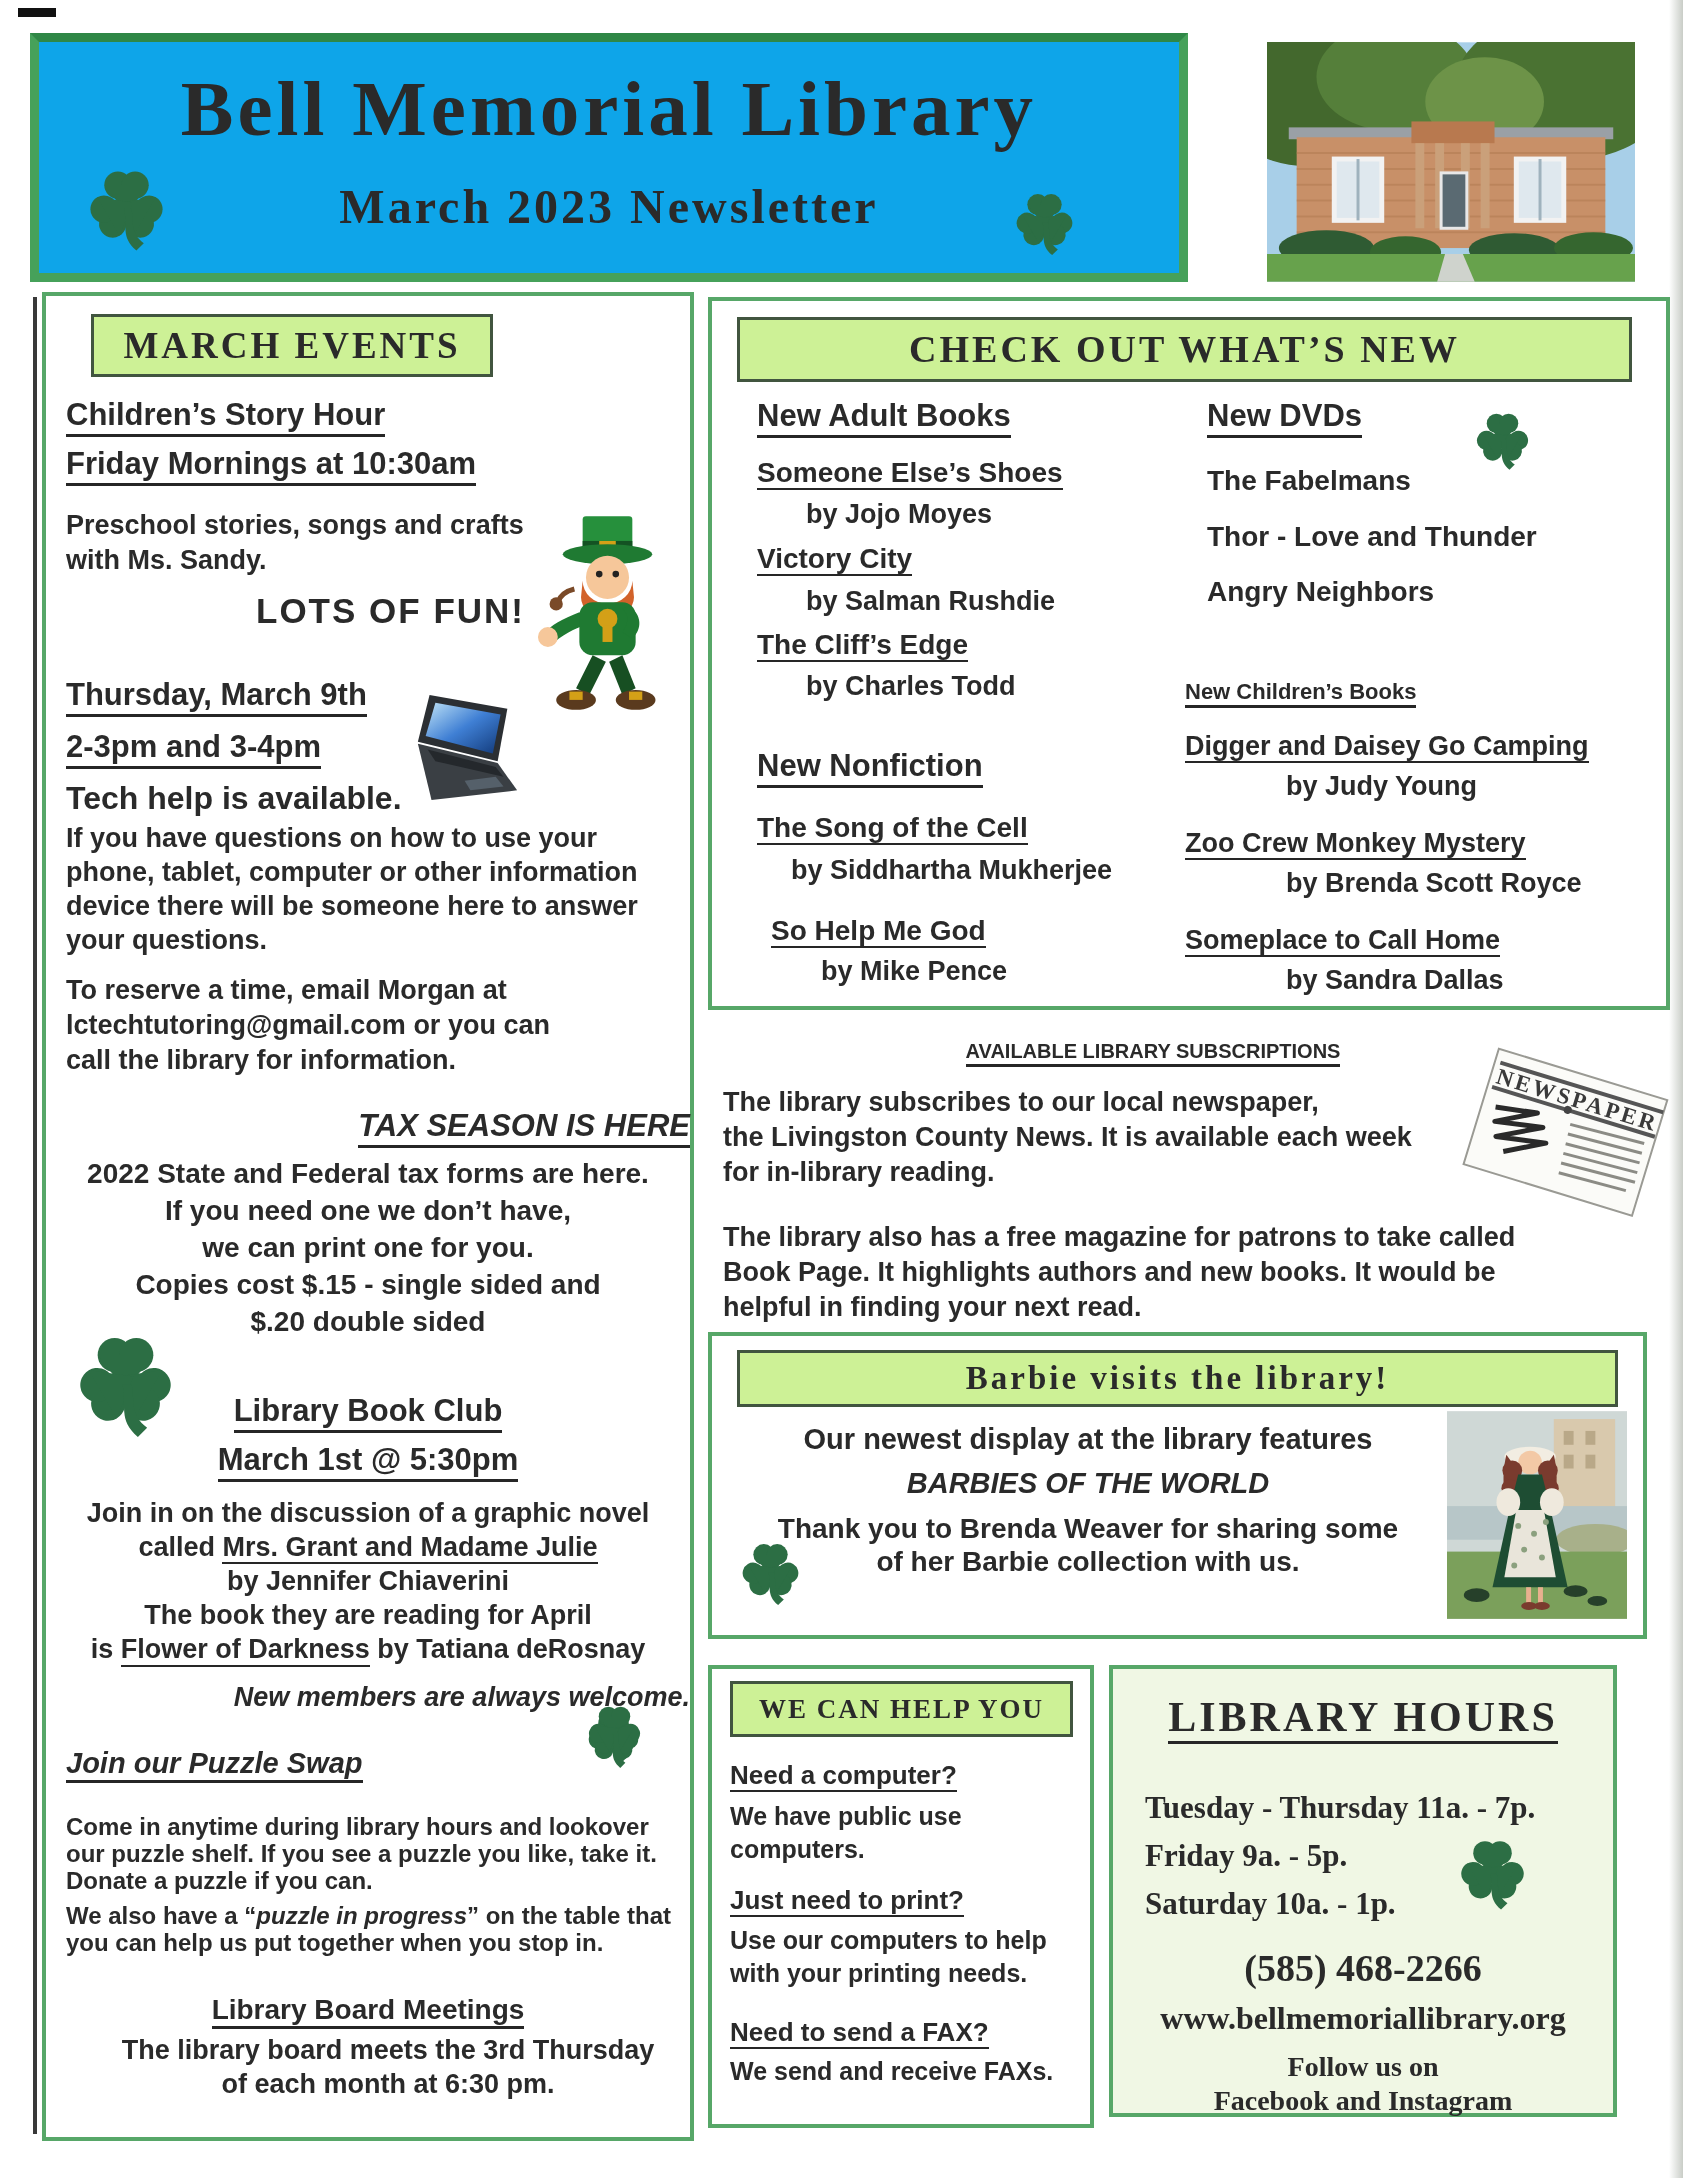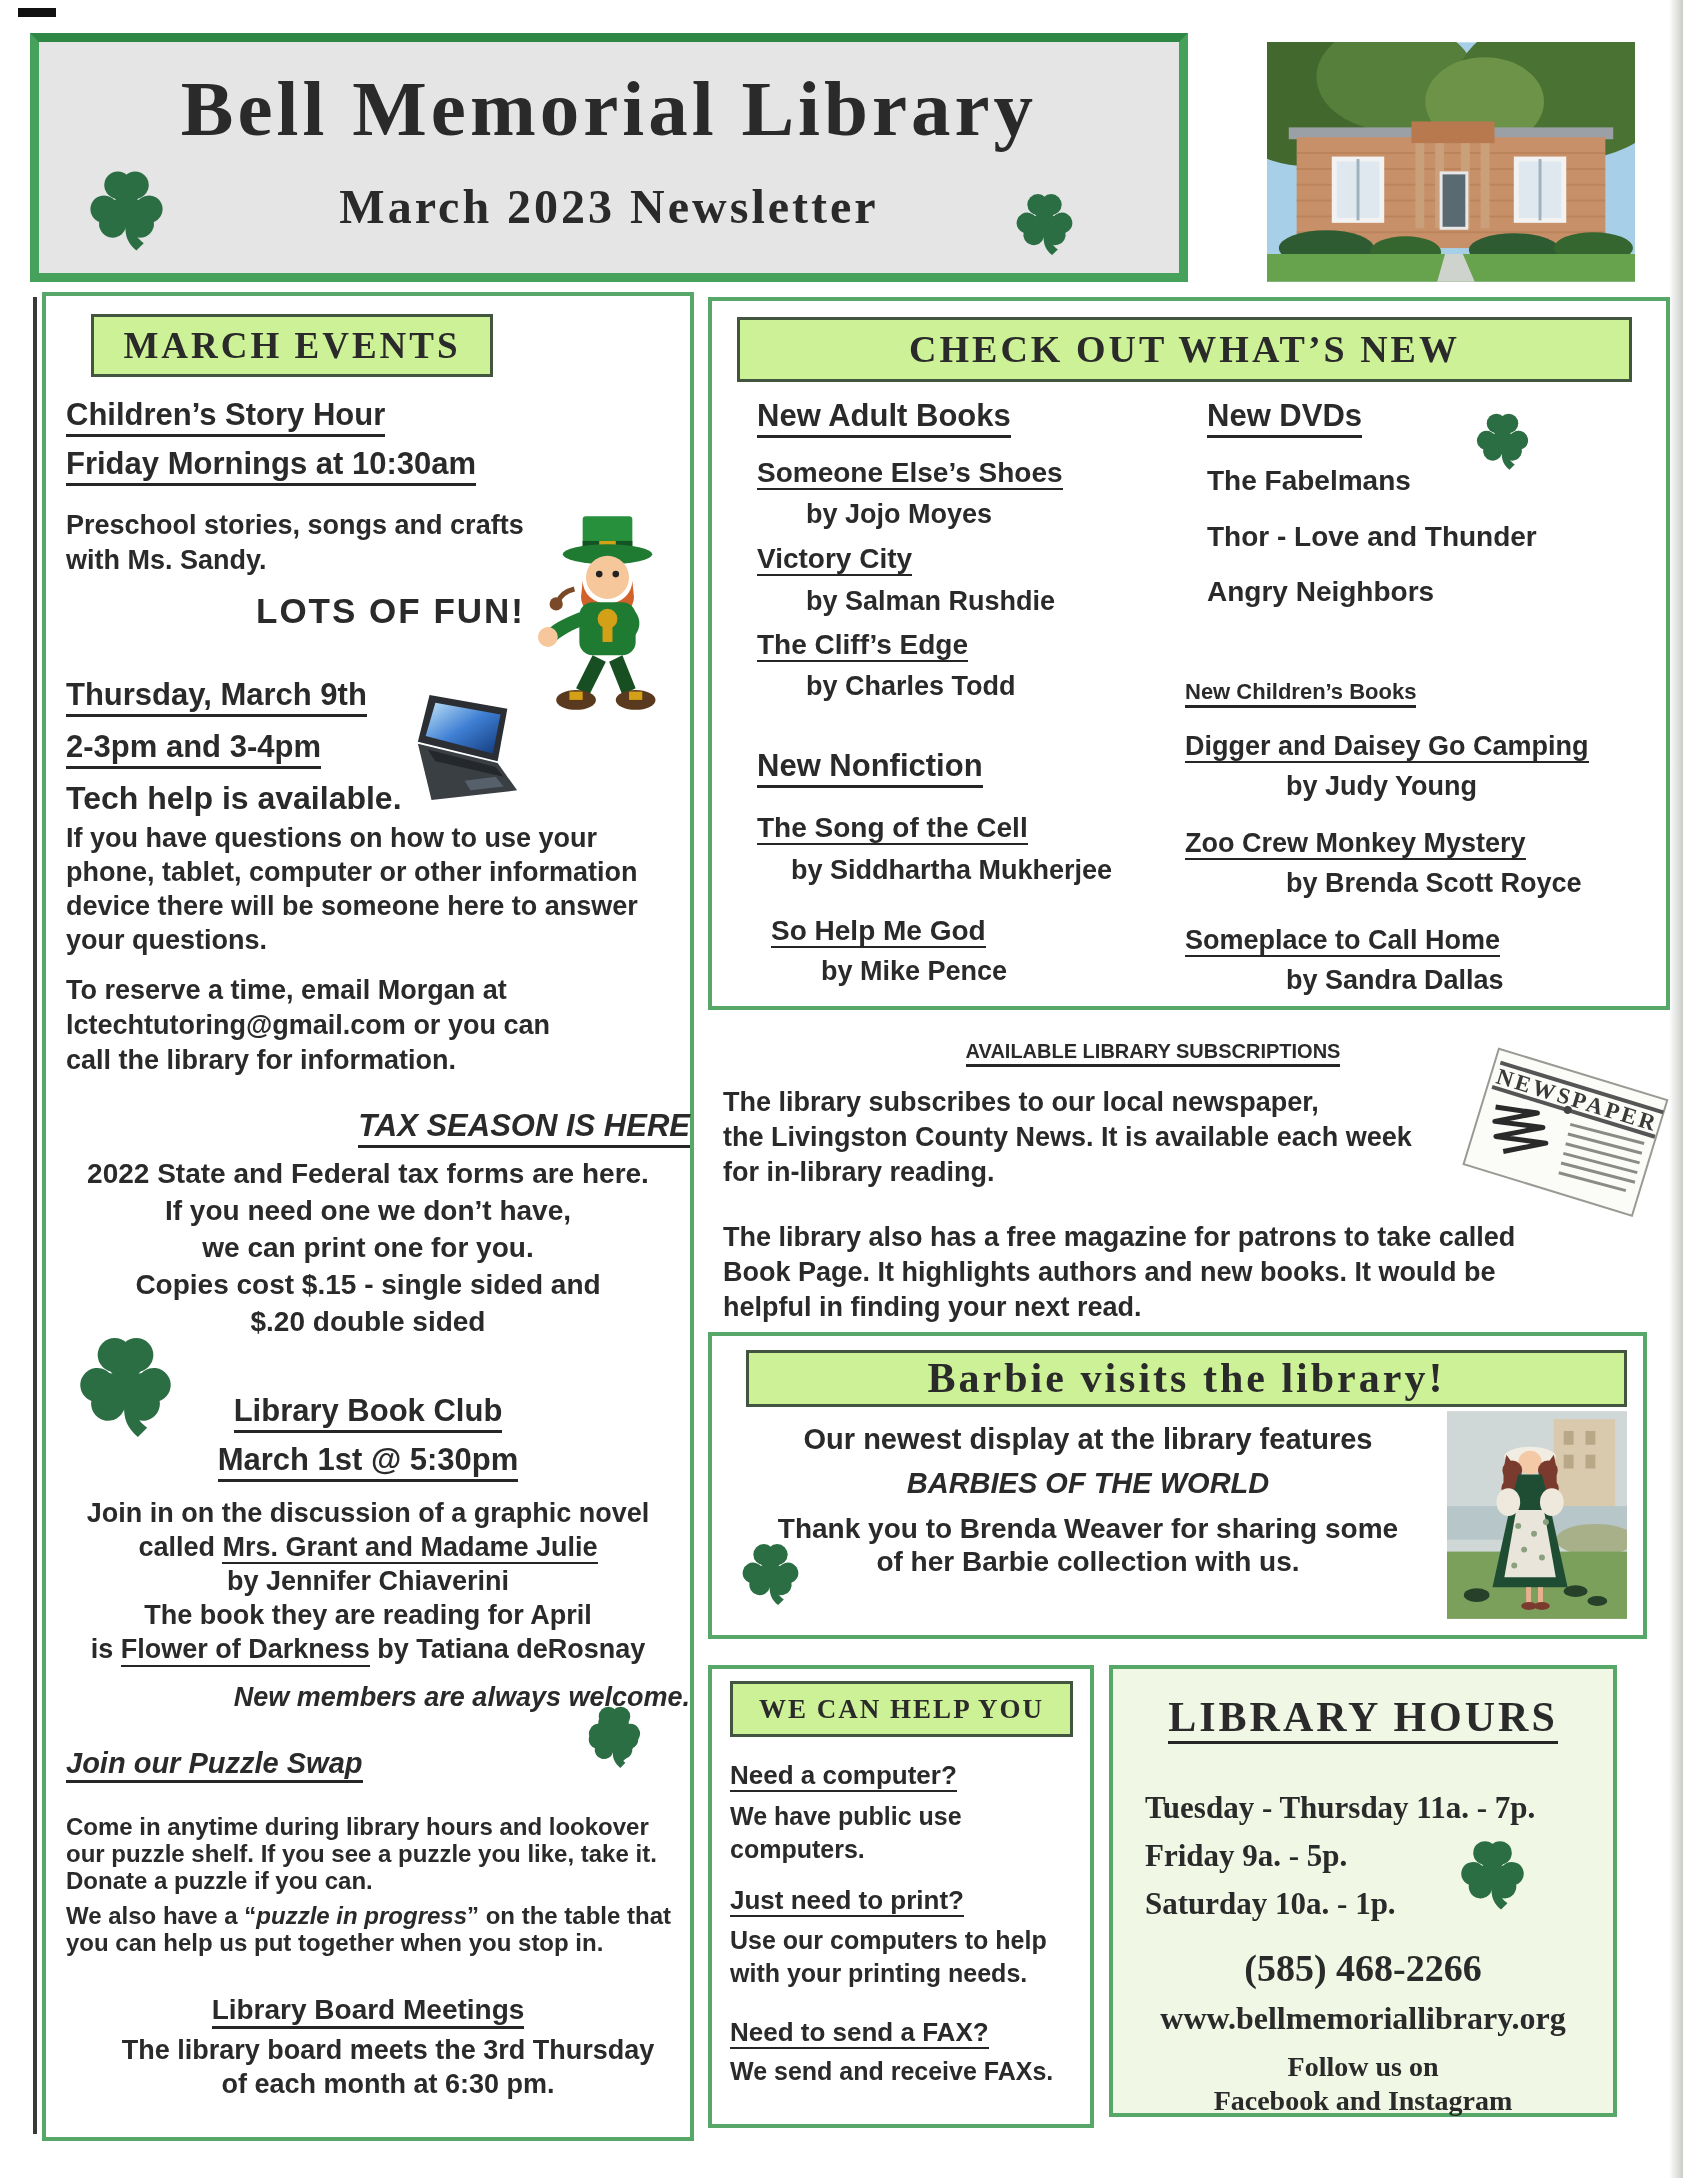--- a/index.html
+++ b/index.html
@@ -42,21 +42,21 @@
         </g>
       <path d="M30 32 C33 46 27 55 40 66 L46 60 C35 52 38 44 36 32 Z"></path>
     </g>
   </defs>
 </svg>
 
 <div class="abs" style="left:33px;top:297px;width:4px;height:1837px;background:#161616;opacity:.85;"></div>
 <div class="abs grey-edge" style="left:1669px;top:0;width:14px;height:2178px;"></div>
 <div class="abs" style="left:18px;top:8px;width:38px;height:9px;background:#111;"></div>
 
-<div class="abs" style="left:30px;top:33px;width:1158px;height:249px;background:#e5e5e5;border:9px solid #46a15a;box-sizing:border-box;border-top-color:#2f8746;">
+<div class="abs" style="left:30px;top:33px;width:1158px;height:249px;background:#0ea5e9;border:9px solid #46a15a;box-sizing:border-box;border-top-color:#2f8746;">
   <div class="ctr stencil" style="top:22px;font-size:79px;letter-spacing:4px;">Bell Memorial Library</div>
   <div class="ctr stencil" style="top:137px;font-size:48px;">March 2023 Newsletter</div>
   <svg class="abs" viewBox="0 0 64 72" style="left:48px;top:127px;width:79px;height:89px;">
       <use href="#shamrock"></use>
     </svg>
   <svg class="abs" viewBox="0 0 64 72" style="left:975px;top:150px;width:61px;height:69px;">
       <use href="#shamrock"></use>
     </svg>
 </div>
 
@@ -307,21 +307,21 @@
           <line x1="98" y1="92" x2="175" y2="86"></line>
         <line x1="99" y1="102" x2="176" y2="96"></line>
           <line x1="100" y1="112" x2="170" y2="107"></line>
       </g>
       <circle cx="88" cy="49" r="4" fill="#444"></circle>
     </svg>
   </div>
 </div>
 
 <div class="abs greenbox" style="left:708px;top:1332px;width:931px;height:299px;">
-  <div class="abs hdrbox stencil" style="left:25px;top:14px;width:875px;height:51px;line-height:51px;font-size:42px;margin-left:9px;">
+  <div class="abs hdrbox stencil" style="left:25px;top:14px;width:875px;height:51px;line-height:51px;font-size:33px;">
     <span>Barbie visits the library!</span>
   </div>
   <div class="abs" style="left:0;top:87px;width:752px;text-align:center;font-size:29px;">Our newest display at the library features</div>
   <div class="abs it" style="left:0;top:131px;width:752px;text-align:center;font-size:29px;">BARBIES OF THE WORLD</div>
   <div class="abs" style="left:0;top:176px;width:752px;text-align:center;font-size:28px;line-height:33px;">
     <span>Thank you to Brenda Weaver for sharing some</span><br>
     <span>of her Barbie collection with us.</span>
   </div>
   <svg class="abs" viewBox="0 0 64 72" style="left:28px;top:206px;width:61px;height:69px;">
       <use href="#shamrock"></use>

